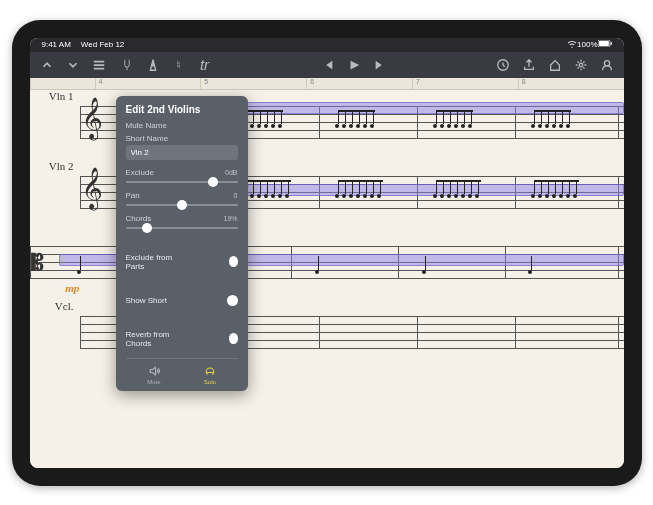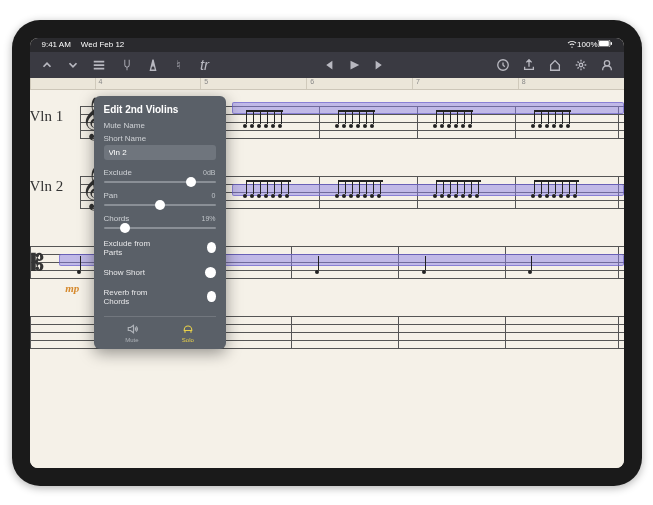--- a/index.html
+++ b/index.html
@@ -79,25 +79,24 @@
     height: calc(100% - 52px);
     overflow: hidden;
   }
   .staff-row {
     position: relative;
     height: 70px;
     display: flex;
   }
   .staff-label {
     width: 50px;
-    font-size: 15px;
+    font-size: 11px;
     color: #333;
-    text-align: left;
+    text-align: right;
     padding-right: 6px;
-    padding-top: 18px;
     font-family: Georgia, serif;
   }
   .staff-lines {
     flex: 1;
     position: relative;
     margin-top: 16px;
     height: 36px;
   }
   .staff-lines::before {
     content: '';
@@ -176,21 +175,21 @@
     position: absolute;
     font-style: italic;
     font-weight: bold;
     font-size: 11px;
     color: #d68a2e;
     font-family: Georgia, serif;
   }
   
   .panel {
     position: absolute;
-    left: 64px;
+    left: 86px;
     top: 6px;
     width: 132px;
     background: #5a6068;
     border-radius: 6px;
     padding: 8px 10px 6px;
     color: #e8e8ea;
     font-size: 8px;
     box-shadow: 0 4px 16px rgba(0,0,0,0.4);
     z-index: 50;
   }
@@ -235,21 +234,21 @@
     width: 10px; height: 10px;
     background: #fff;
     border-radius: 50%;
     top: -4px;
     transform: translateX(-50%);
   }
   .toggle-row {
     display: flex;
     justify-content: space-between;
     align-items: center;
-    margin-top: 10px;
+    margin-top: 24px;
     gap: 48px;
   }
   .toggle {
     width: 11px; height: 11px;
     background: #fff;
     border-radius: 50%;
   }
   .panel-footer {
     display: flex;
     justify-content: space-around;
@@ -518,20 +517,21 @@
               <div class="note" style="top:14px"></div>
             </div>
           <div class="note-group" style="left:84%">
               <div class="note" style="top:14px"></div>
             </div>
           <div class="dynamic" style="left:6%;top:36px">mp</div>
         </div>
       </div>
 
       <div class="staff-row" style="height:56px">
+        <div class="staff-label">Vcl.</div>
         <div class="staff-lines">
           <div class="barline" style="left:0"></div>
           <div class="barline" style="left:26%"></div>
           <div class="barline" style="left:44%"></div>
           <div class="barline" style="left:62%"></div>
           <div class="barline" style="left:80%"></div>
           <div class="barline" style="left:99%"></div>
         </div>
       </div>
 

